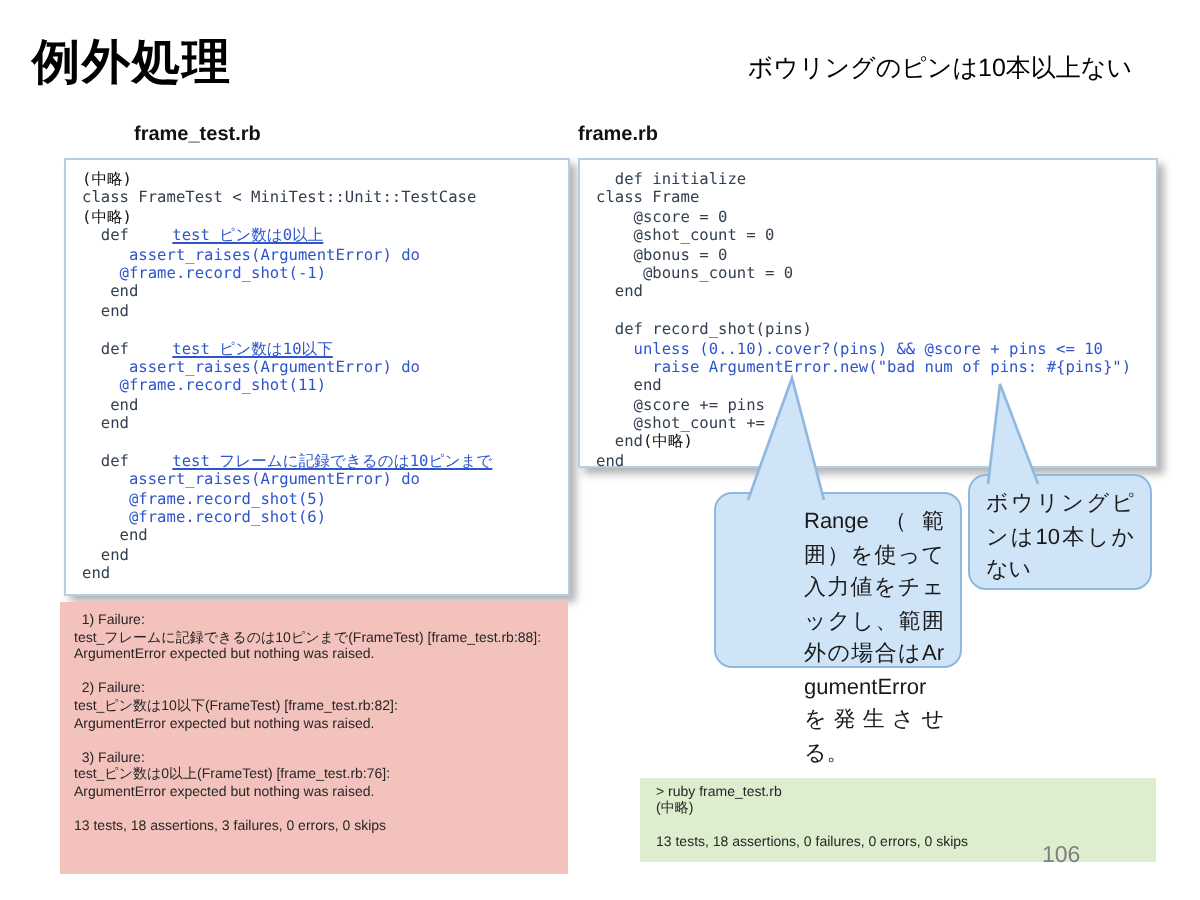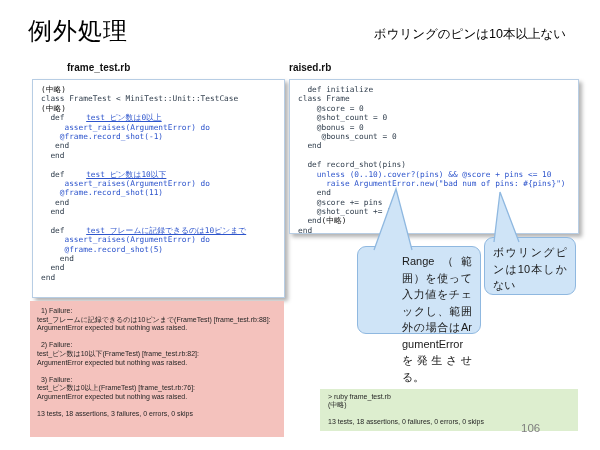--- a/index.html
+++ b/index.html
@@ -1,22 +1,23 @@
 <!DOCTYPE html>
 <html><head>
 <meta charset="utf-8">
 <style>
   html,body{margin:0;padding:0;background:#ffffff;}
   .slide{
     position:relative;width:600px;height:450px;background:#ffffff;
     font-family:"Liberation Sans",sans-serif;overflow:hidden;
   }
   .title{
-    position:absolute;left:28px;top:15px;font-size:24px;color:#000;
+    position:absolute;left:16px;top:15px;font-size:24px;color:#000;
     letter-spacing:1px;
+    font-weight:bold;
   }
   .note{
     position:absolute;right:34px;top:26px;font-size:12.5px;color:#000;
   }
   .file-label{
     position:absolute;font-size:10px;font-weight:bold;color:#111;
   }
   .label-left{left:31px;top:62px;padding-left:36px;}
   .label-right{left:289px;top:62px;}
   .code-box{
@@ -63,41 +64,42 @@
 </style>
 </head>
 <body>
 
 <div class="slide">
 
   <div class="title">例外処理</div>
   <div class="note">ボウリングのピンは10本以上ない</div>
 
   <div class="file-label label-left">frame_test.rb</div>
-  <div class="file-label label-right">raised.rb</div>
+  <div class="file-label label-right">frame.rb</div>
 
   <div class="code-box code-left">
       <div class="line"><span class="seg-p">(中略)</span></div>
       <div class="line"><span class="seg-k">class FrameTest &lt; MiniTest::Unit::TestCase</span></div>
       <div class="line"><span class="seg-p">(中略)</span></div>
       <div class="line"><span class="seg-k">  def </span><span class="seg-u">test_ピン数は0以上</span></div>
       <div class="line"><span class="seg-b">     assert_raises(ArgumentError) do</span></div>
       <div class="line"><span class="seg-b">    @frame.record_shot(-1)</span></div>
       <div class="line"><span class="seg-k">   end</span></div>
       <div class="line"><span class="seg-k">  end</span></div>
       <div class="line">&nbsp;</div>
       <div class="line"><span class="seg-k">  def </span><span class="seg-u">test_ピン数は10以下</span></div>
       <div class="line"><span class="seg-b">     assert_raises(ArgumentError) do</span></div>
       <div class="line"><span class="seg-b">    @frame.record_shot(11)</span></div>
       <div class="line"><span class="seg-k">   end</span></div>
       <div class="line"><span class="seg-k">  end</span></div>
       <div class="line">&nbsp;</div>
       <div class="line"><span class="seg-k">  def </span><span class="seg-u">test_フレームに記録できるのは10ピンまで</span></div>
       <div class="line"><span class="seg-b">     assert_raises(ArgumentError) do</span></div>
       <div class="line"><span class="seg-b">     @frame.record_shot(5)</span></div>
+      <div class="line"><span class="seg-b">     @frame.record_shot(6)</span></div>
       <div class="line"><span class="seg-k">    end</span></div>
       <div class="line"><span class="seg-k">  end</span></div>
       <div class="line"><span class="seg-k">end</span></div>
     </div>
 
   <div class="code-box code-right">
       <div class="line"><span class="seg-k">  def initialize</span></div>
       <div class="line"><span class="seg-k">class Frame</span></div>
       <div class="line"><span class="seg-k">    @score = 0</span></div>
       <div class="line"><span class="seg-k">    @shot_count = 0</span></div>

